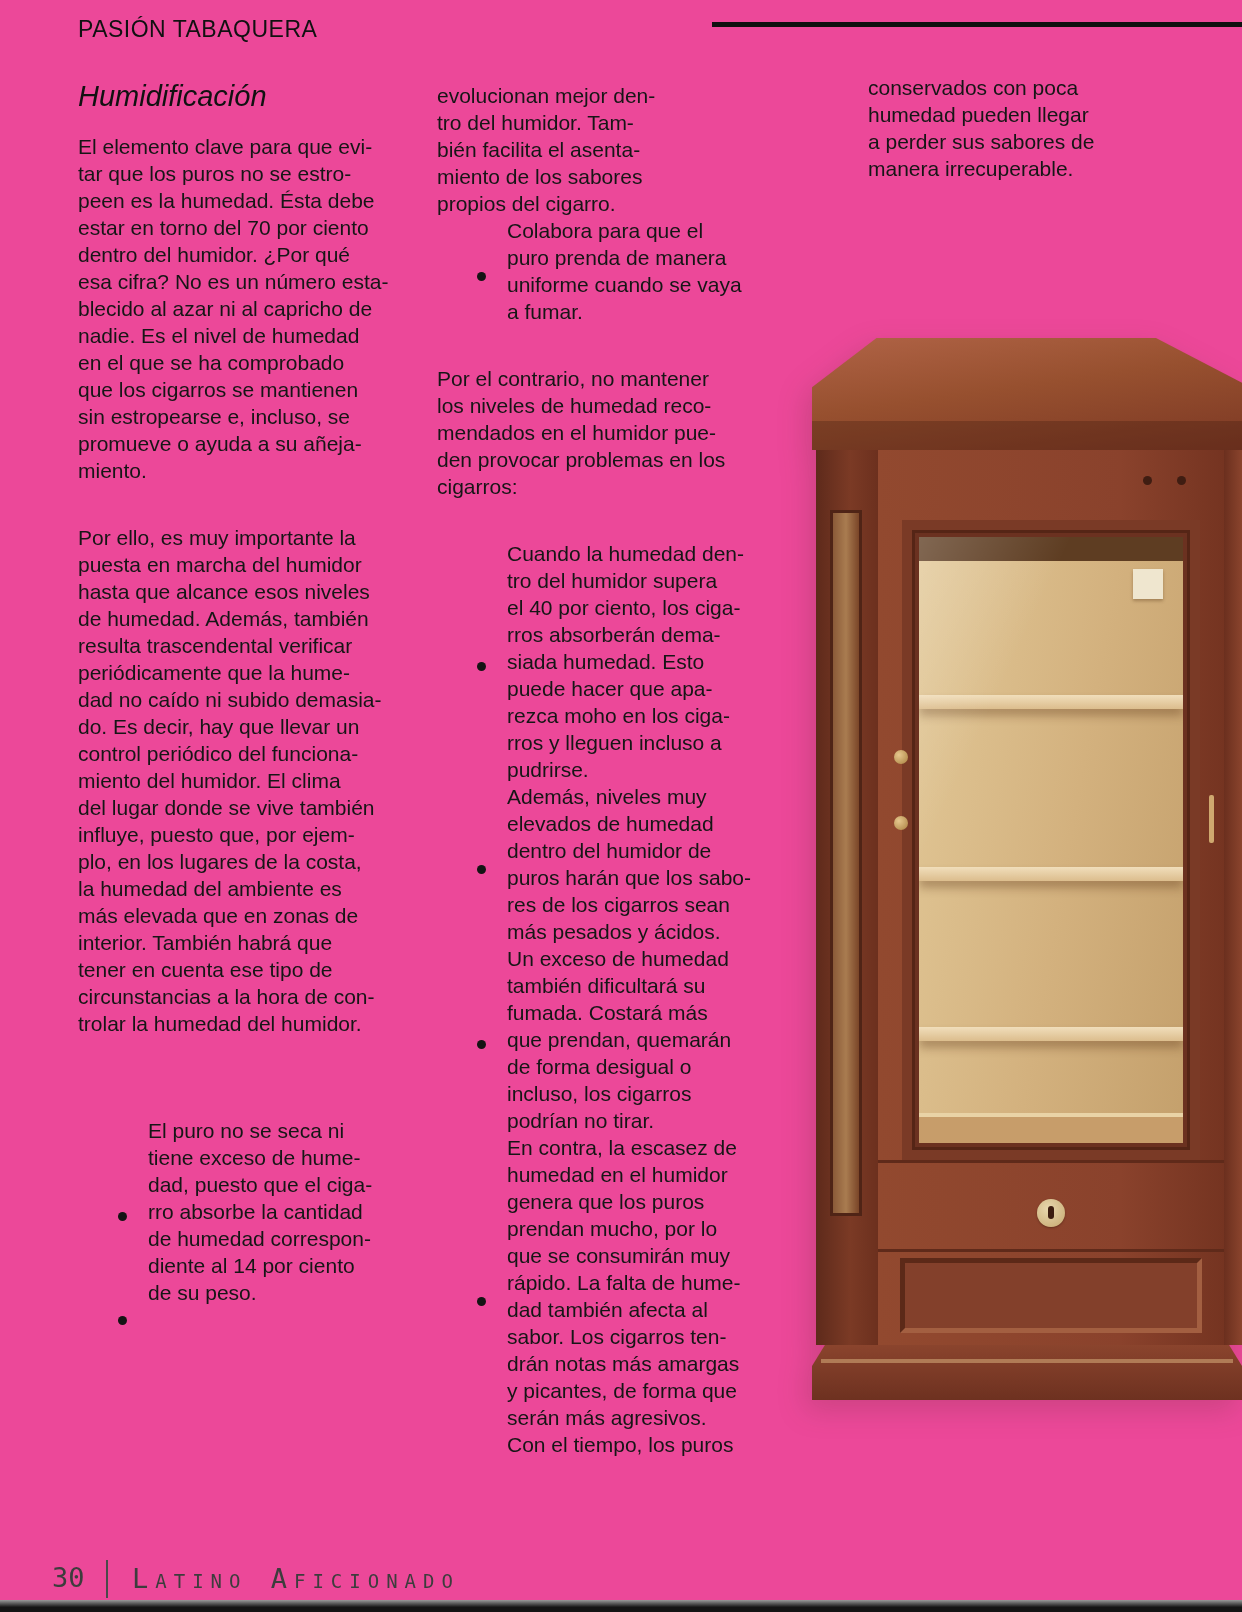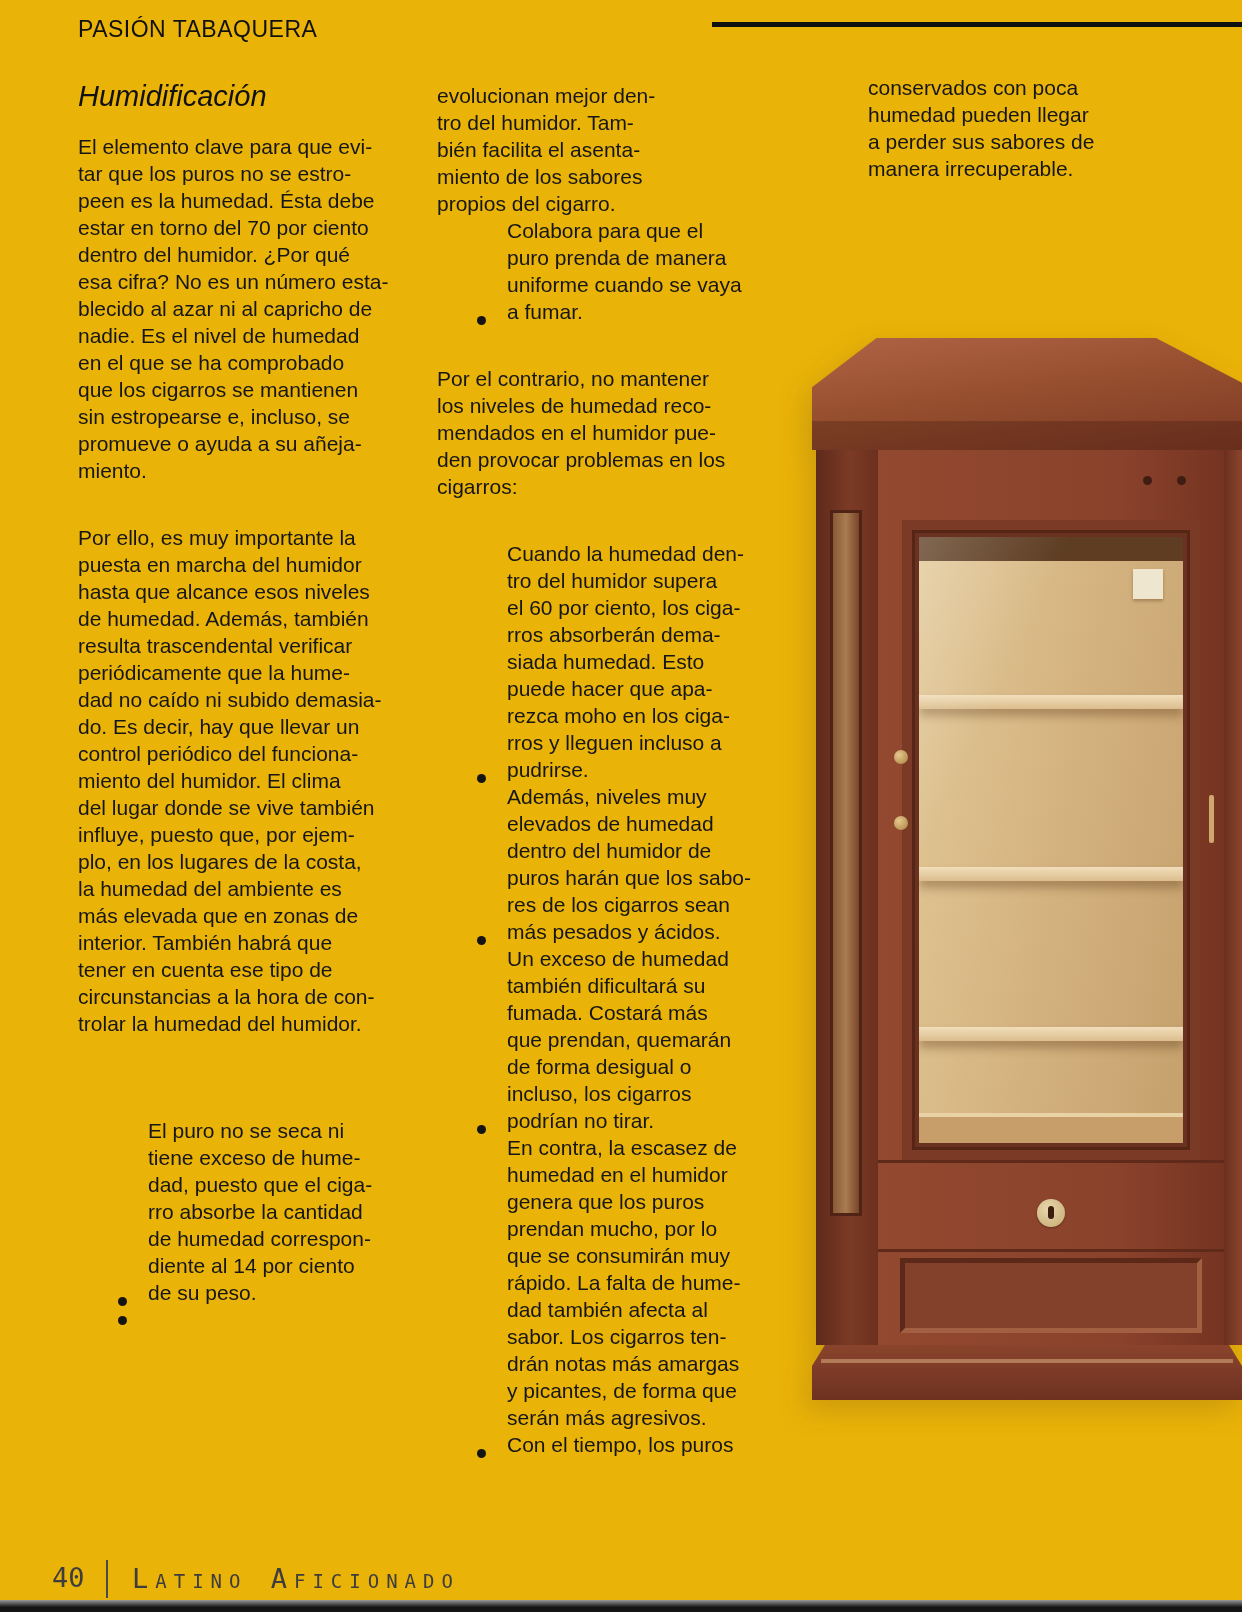--- a/index.html
+++ b/index.html
@@ -1,30 +1,30 @@
 <!DOCTYPE html>
 <html><head>
 <meta charset="utf-8">
 <style>
   html,body{margin:0;padding:0;background:#e8e8e8;}
   .page{
     position:relative;width:1242px;height:1612px;margin:0 auto;
-    background:#eab308;overflow:hidden;
+    background:#ec4899;overflow:hidden;
     font-family:"Liberation Sans",sans-serif;color:#161616;
   }
   .hdr{position:absolute;left:78px;top:16px;font-size:23px;letter-spacing:.5px;color:#111;}
   .toprule{position:absolute;left:712px;right:0;top:22px;height:5px;background:#101010;}
   .sect-heading{position:absolute;left:78px;top:80px;font-size:29px;font-style:italic;color:#111;}
   .col{position:absolute;font-size:21px;line-height:27px;}
   .col1{left:78px;top:133px;width:358px;}
   .col2{left:437px;top:82px;width:360px;}
   .col3{left:868px;top:74px;width:320px;}
   .txt{white-space:pre-line;}
   .gap{height:40px;}
-  .bullet{display:flex;align-items:flex-end;}
+  .bullet{display:flex;align-items:center;}
   .dot{flex:none;width:9px;height:9px;border-radius:50%;background:#141414;margin:10px 0 0 40px;}
   .bt{margin-left:21px;white-space:pre-line;}
   .indent{}
 
   
   .cab{position:absolute;left:812px;top:338px;width:430px;height:1062px;
        filter:drop-shadow(-6px 10px 14px rgba(60,40,30,.18));}
   .crown{position:absolute;top:0;left:0;width:100%;height:112px;
          background:linear-gradient(172deg,#b06346 0%,#97502f 45%,#7c3824 100%);
          clip-path:polygon(15% 0,80% 0,100% 40%,100% 100%,0 100%,0 44%);}
@@ -158,21 +158,21 @@
     <div class="txt">Por el contrario, no mantener
 los niveles de humedad reco-
 mendados en el humidor pue-
 den provocar problemas en los
 cigarros:</div>
     <div class="gap"></div>
     <div class="bullet">
       <span class="dot"></span>
       <span class="bt">Cuando la humedad den-
 tro del humidor supera
-el 60 por ciento, los ciga-
+el 40 por ciento, los ciga-
 rros absorberán dema-
 siada humedad. Esto
 puede hacer que apa-
 rezca moho en los ciga-
 rros y lleguen incluso a
 pudrirse.</span>
     </div>
     <div class="bullet">
       <span class="dot"></span>
       <span class="bt">Además, niveles muy
@@ -248,18 +248,18 @@
       <div class="lowerpanel">
         <div class="recess"></div>
       </div>
     </div>
     <div class="rightrail"></div>
     <div class="plinth">
       <div class="plinthline"></div>
     </div>
   </div>
 
-  <div class="pageno">40</div>
+  <div class="pageno">30</div>
   <div class="footsep"></div>
   <div class="magname">Latino Aficionado</div>
   <div class="botbar"></div>
 
 </div>
 
 </body></html>

